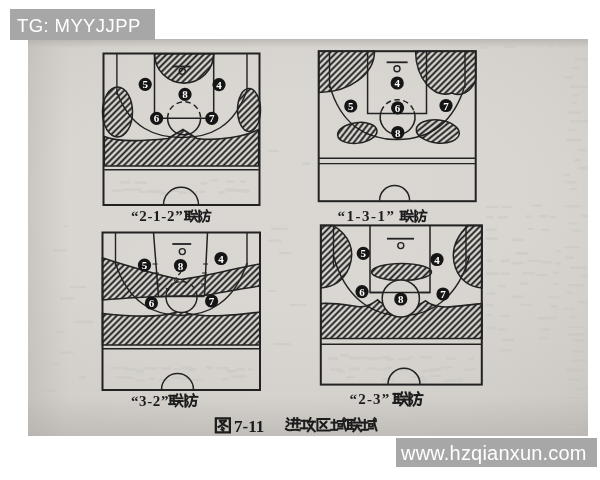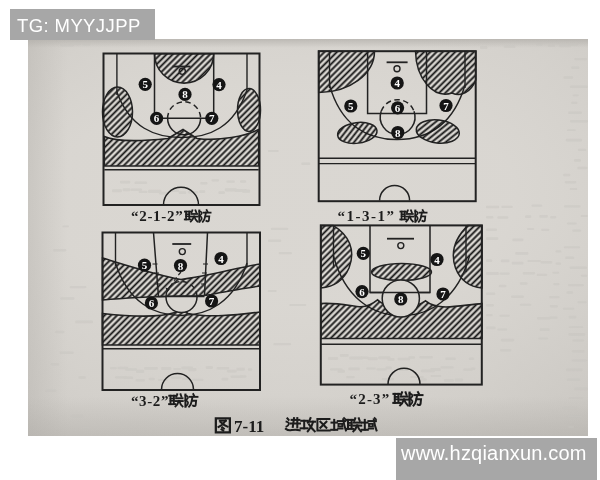--- a/index.html
+++ b/index.html
@@ -8,21 +8,21 @@
   .paper{position:absolute;left:28px;top:39px;width:560px;height:397px;
     background:
       linear-gradient(to top, rgba(172,169,164,.45), rgba(172,169,164,0) 10%),
       linear-gradient(to right, rgba(178,175,170,.38), rgba(178,175,170,0) 7%),
       linear-gradient(to bottom, rgba(166,163,158,.55), rgba(166,163,158,0) 2.2%),
       radial-gradient(140% 90% at 45% 40%, rgba(218,215,210,.9) 30%, rgba(203,200,195,.55) 78%, rgba(191,188,183,.6) 100%),
       linear-gradient(100deg,#c9c6c1 0%, #d4d1cc 18%, #d8d5d0 52%, #d2cfca 80%, #c6c3be 100%);}
   .banner{position:absolute;background:#a7a7a7;color:#ffffff;
     font-family:"Liberation Sans", sans-serif;}
   .banner.tg{left:10px;top:9px;width:138px;height:31px;font-size:18.5px;line-height:33px;padding-left:7px;letter-spacing:0.4px;white-space:nowrap;}
-  .banner.url{left:396px;top:438px;width:196px;height:43px;font-size:20px;line-height:31px;padding-left:5px;letter-spacing:0.2px;}
+  .banner.url{left:396px;top:438px;width:196px;height:29px;font-size:20px;line-height:31px;padding-left:5px;letter-spacing:0.2px;}
   svg{position:absolute;left:0;top:0;filter:blur(0.28px);}
   .cap{font-family:"Liberation Serif", serif;font-weight:bold;fill:#1c1c1c;}
 </style>
 </head>
 <body>
 <div id="stage">
 
 <div class="paper"></div>
 
 <svg width="600" height="480" viewBox="0 0 600 480">

